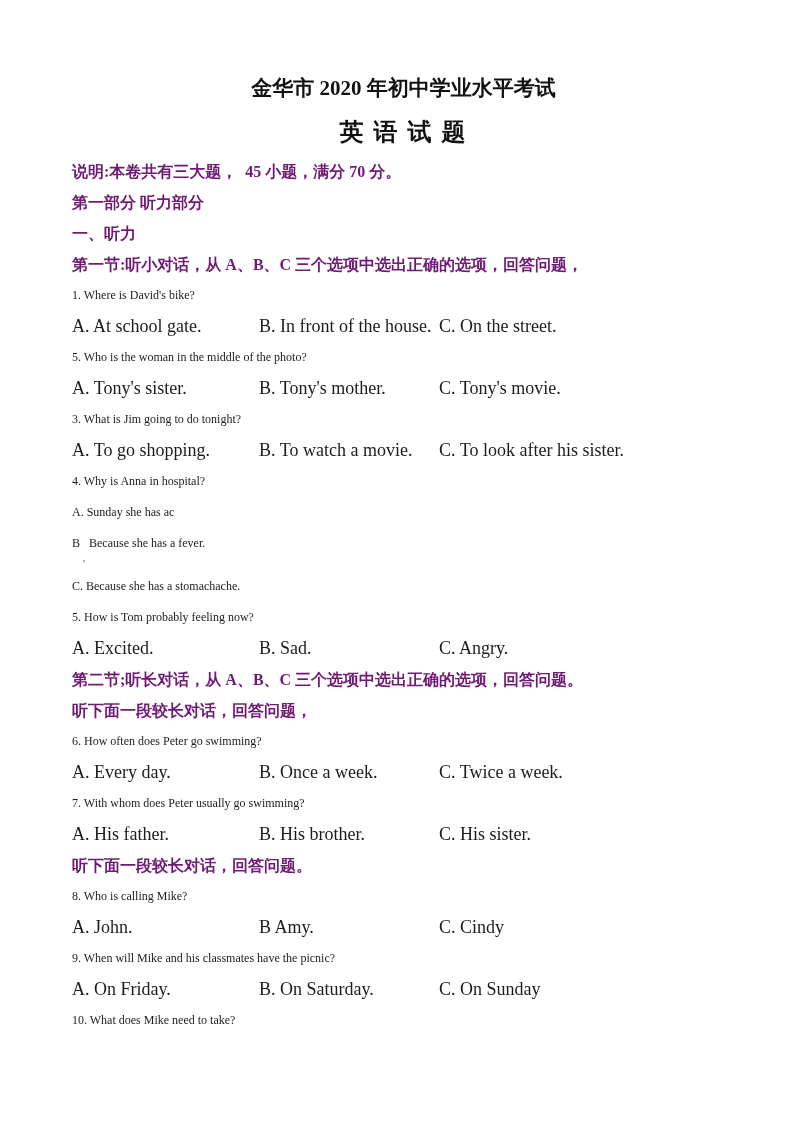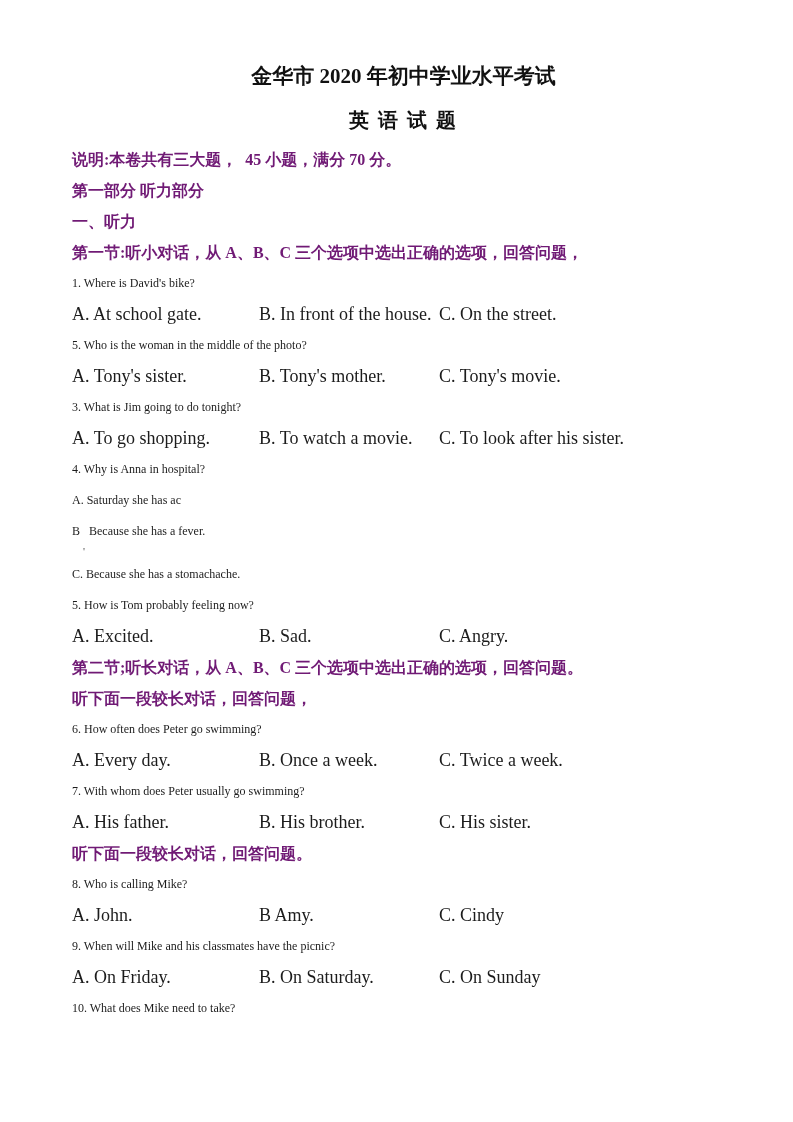--- a/index.html
+++ b/index.html
@@ -12,32 +12,33 @@
     width: 793px;
     height: 1122px;
     margin: 0 auto;
     background: #ffffff;
     overflow: hidden;
     font-family: "Liberation Serif", "DejaVu Serif", serif;
     color: #1c1c1c;
   }
   .content {
     padding: 56px 58px 0 72px;
+    margin-top: 12px;
   }
   .title1 {
     text-align: center;
     font-size: 21px;
     line-height: 41px;
     font-weight: bold;
     color: #111111;
     white-space: pre-wrap;
   }
   .title2 {
     text-align: center;
-    font-size: 20px;
+    font-size: 24px;
     line-height: 47px;
     font-weight: bold;
     color: #111111;
     letter-spacing: 2px;
     white-space: pre-wrap;
   }
   .line {
     line-height: 31px;
     font-size: 12px;
     white-space: pre-wrap;
@@ -93,21 +94,21 @@
     </div>
 
     <div class="line">3. What is Jim going to do tonight?</div>
     <div class="opts">
       <span>A. To go shopping.</span>
       <span>B. To watch a movie.</span>
       <span>C. To look after his sister.</span>
     </div>
 
     <div class="line">4. Why is Anna in hospital?</div>
-    <div class="line">A. Saturday she has ac</div>
+    <div class="line">A. Sunday she has ac</div>
     <div class="line">B   Because she has a fever.</div>
     <div class="stray-line">'</div>
     <div class="line">C. Because she has a stomachache.</div>
 
     <div class="line">5. How is Tom probably feeling now?</div>
     <div class="opts">
       <span>A. Excited.</span>
       <span>B. Sad.</span>
       <span>C. Angry.</span>
     </div>

